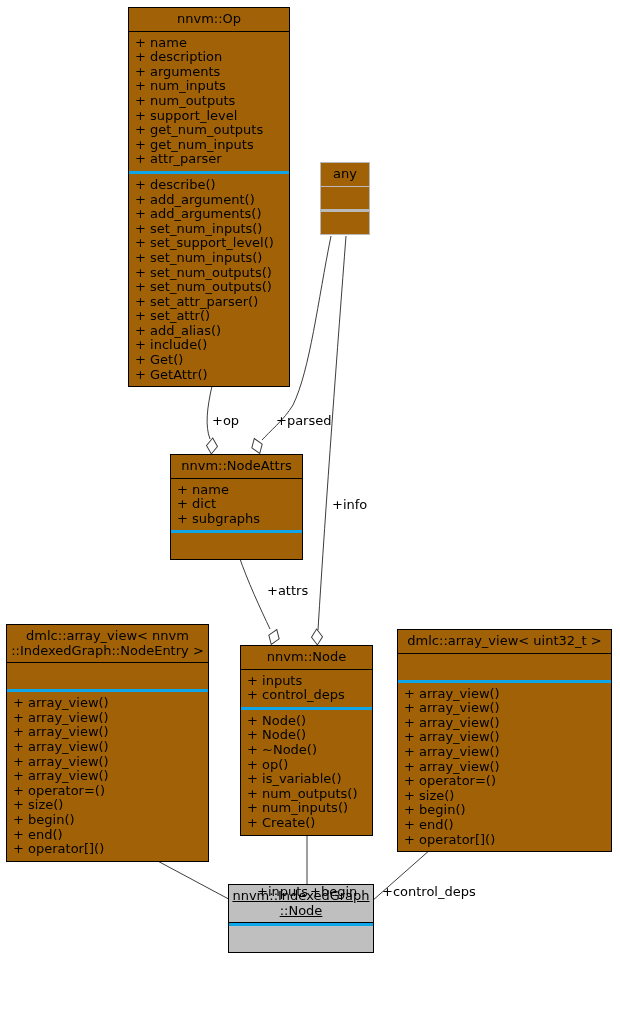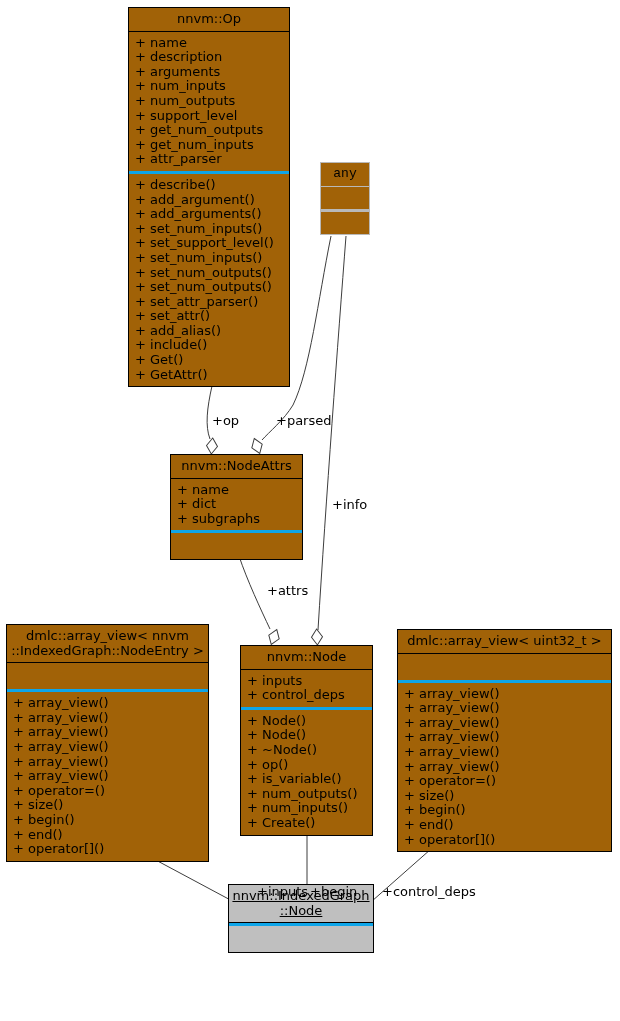--- a/index.html
+++ b/index.html
@@ -15,21 +15,21 @@
   }
   .uml-title{
     text-align:center;padding:4px 3px;line-height:14.6px;
     border-bottom:1px solid #000;white-space:pre-line;
   }
   .uml-section{padding:4px 6px;line-height:14.6px;min-height:18px;}
   .uml-section.methods{border-top:3px solid #0ea5e9;}
   .member{white-space:nowrap;}
   
   #box-op{left:128px;top:7px;width:162px;}
-  #box-any{left:320px;top:162px;width:50px;border-color:#b9b9b9;font-family:Liberation Mono, monospace;}
+  #box-any{left:320px;top:162px;width:50px;border-color:#b9b9b9;}
   #box-any .uml-title{border-color:#b9b9b9;}
   #box-any .uml-section{min-height:14px;}
   #box-any .uml-section.methods{border-color:#b9b9b9;}
   #box-nodeattrs{left:170px;top:454px;width:133px;}
   #box-node{left:240px;top:645px;width:133px;}
   #box-av-nodeentry{left:6px;top:624px;width:203px;}
   #box-av-uint32{left:397px;top:629px;width:215px;}
   #box-indexed{left:228px;top:884px;width:146px;background:#bfbfbf;text-decoration:underline;}
   
   .edge-label{position:absolute;z-index:3;line-height:15px;white-space:nowrap;}

